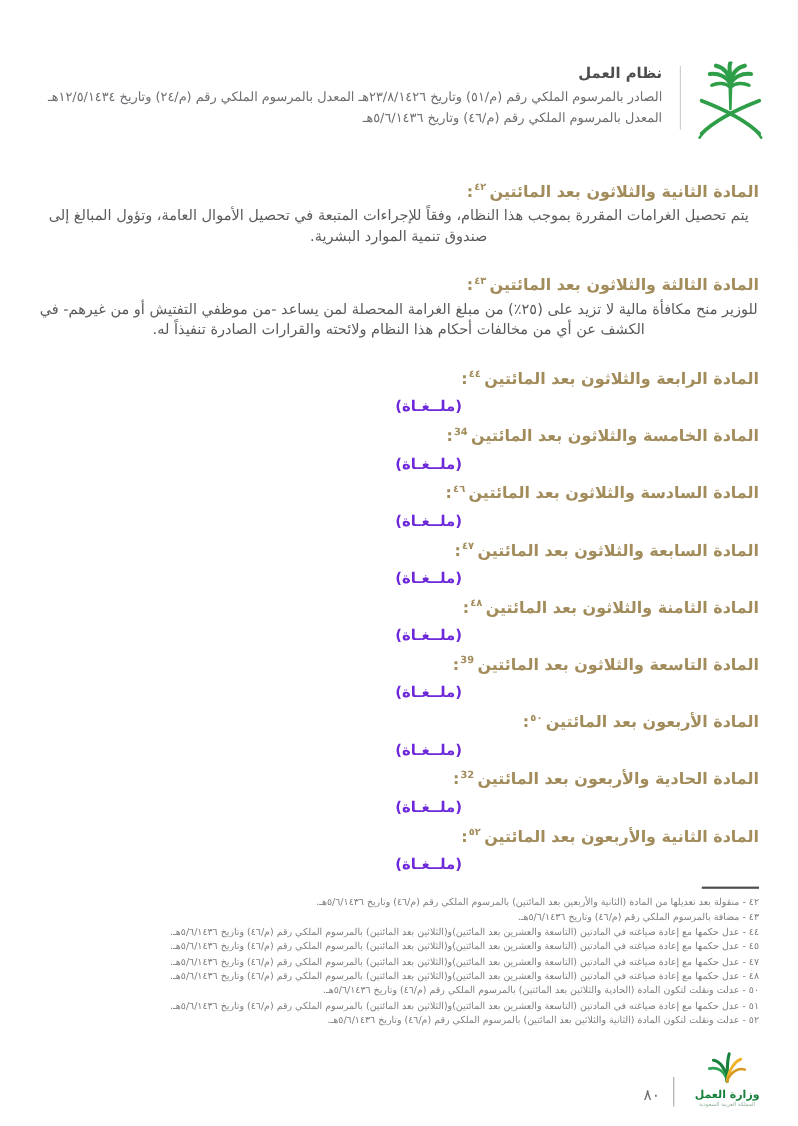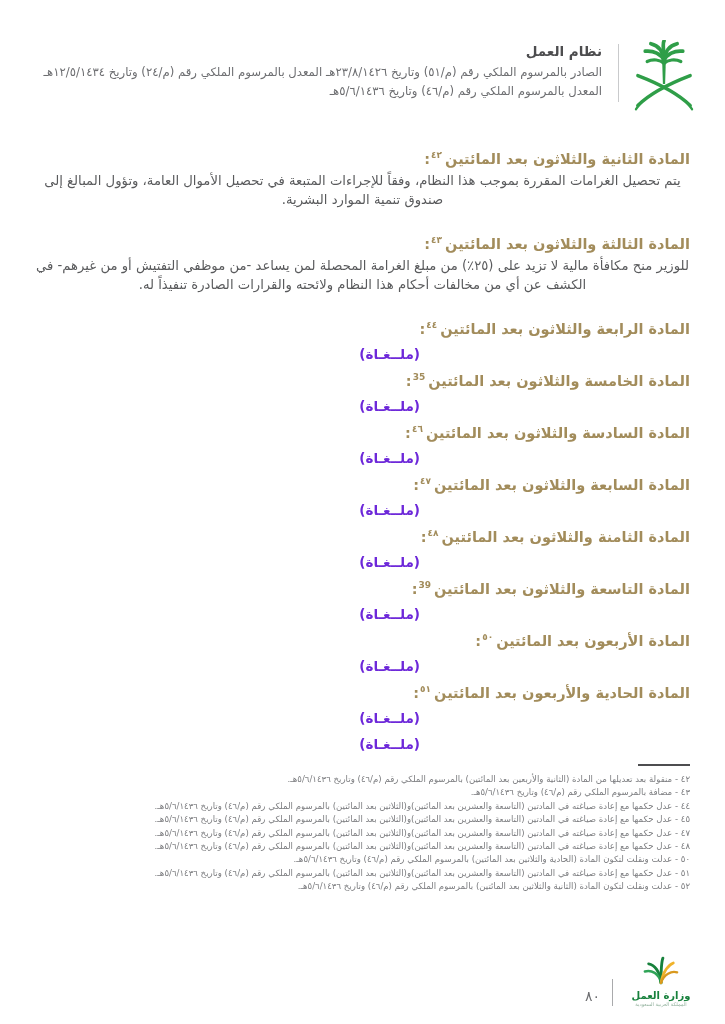--- a/index.html
+++ b/index.html
@@ -25,20 +25,21 @@
     position:relative;
     overflow:hidden;
     margin:0 auto;
     direction:rtl;
   }
   
   header{
     display:flex;
     align-items:flex-start;
     padding:40px 30px 0 30px;
+    margin-top:16px;
   }
   .emblem{flex:0 0 auto; width:62px; display:flex; justify-content:center;}
   .header-divider{
     width:1px;height:58px;background:var(--divider);
     margin:4px 14px 0 16px;flex:0 0 auto;
   }
   .header-text{padding-top:2px;}
   .doc-title{
     font-size:13.5px;font-weight:bold;color:#4D4D4F;
     margin:0 0 3px 0;line-height:18px;
@@ -150,21 +151,21 @@
 
       </article>
 
       <article class="article">
         <h2 class="article-heading"><span>المادة الرابعة والثلاثون بعد المائتين</span><sup class="ref">٤٤</sup><span>:</span></h2>
 
         <div class="repealed">(ملــغـاة)</div>
       </article>
 
       <article class="article">
-        <h2 class="article-heading"><span>المادة الخامسة والثلاثون بعد المائتين</span><sup class="ref">35</sup><span>:</span></h2>
+        <h2 class="article-heading"><span>المادة الخامسة والثلاثون بعد المائتين</span><sup class="ref">34</sup><span>:</span></h2>
 
         <div class="repealed">(ملــغـاة)</div>
       </article>
 
       <article class="article">
         <h2 class="article-heading"><span>المادة السادسة والثلاثون بعد المائتين</span><sup class="ref">٤٦</sup><span>:</span></h2>
 
         <div class="repealed">(ملــغـاة)</div>
       </article>
 
@@ -186,26 +187,27 @@
         <div class="repealed">(ملــغـاة)</div>
       </article>
 
       <article class="article">
         <h2 class="article-heading"><span>المادة الأربعون بعد المائتين</span><sup class="ref">٥٠</sup><span>:</span></h2>
 
         <div class="repealed">(ملــغـاة)</div>
       </article>
 
       <article class="article">
-        <h2 class="article-heading"><span>المادة الحادية والأربعون بعد المائتين</span><sup class="ref">٥١</sup><span>:</span></h2>
-
-        <div class="repealed">(ملــغـاة)</div>
-      </article>
-
-      <article class="article">
+        <h2 class="article-heading"><span>المادة الحادية والأربعون بعد المائتين</span><sup class="ref">32</sup><span>:</span></h2>
+
+        <div class="repealed">(ملــغـاة)</div>
+      </article>
+
+      <article class="article">
+        <h2 class="article-heading"><span>المادة الثانية والأربعون بعد المائتين</span><sup class="ref">٥٢</sup><span>:</span></h2>
 
         <div class="repealed">(ملــغـاة)</div>
       </article>
     </main>
 
   <div class="footnote-rule"></div>
 
   <section class="footnotes">
 
       <div class="footnote">٤٢ - منقولة بعد تعديلها من المادة (الثانية والأربعين بعد المائتين) بالمرسوم الملكي رقم (م/٤٦) وتاريخ ٥/٦/١٤٣٦هـ.</div>

